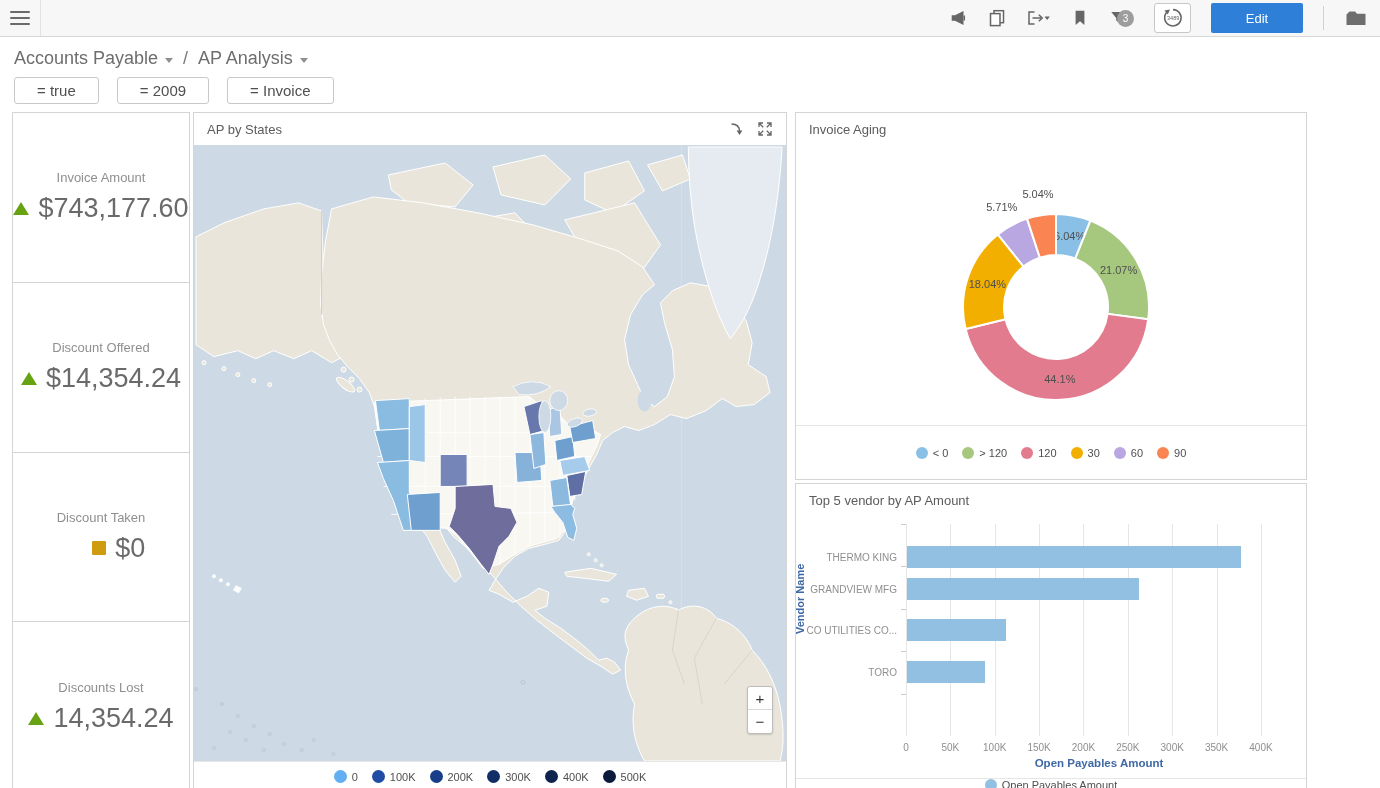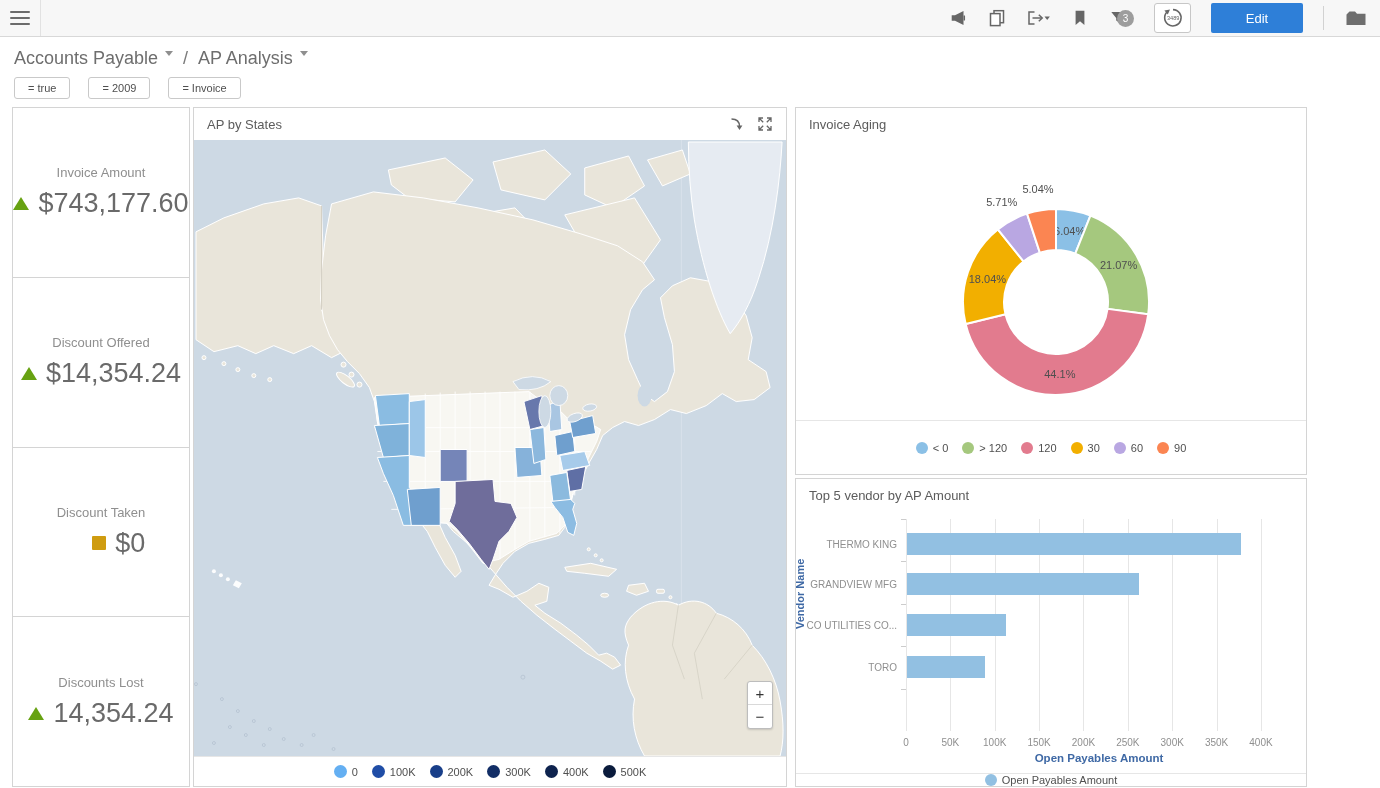--- a/index.html
+++ b/index.html
@@ -17,27 +17,27 @@
   .tb-icon { display:flex; align-items:center; cursor:pointer; }
   .badge { width:17px; height:17px; border-radius:50%; background:#9d9d9d; color:#fff;
     font-size:10px; display:flex; align-items:center; justify-content:center; margin-left:-10px; }
   .refresh-box { width:37px; height:30px; background:#fff; border:1px solid #c7c7c7; border-radius:3px;
     display:flex; align-items:center; justify-content:center; cursor:pointer; }
   .edit-btn { width:92px; height:30px; background:#2e7fd8; color:#fff; border:none; border-radius:2px;
     font-size:13px; cursor:pointer; font-family:inherit; }
   .tb-divider { width:1px; height:24px; background:#d2d2d2; }
   
   .crumb-row { display:flex; align-items:center; padding:11px 0 2px 14px; font-size:18px; color:#6e6e6e; }
-  .crumb { display:flex; cursor:pointer; }
+  .crumb { display:flex; align-items:center; cursor:pointer; }
   .caret { width:0; height:0; border-left:4px solid transparent; border-right:4px solid transparent;
     border-top:5px solid #8f8f8f; margin:3px 0 0 7px; }
   .crumb-sep { margin:0 10px; color:#7a7a7a; }
   .chips-row { display:flex; gap:18px; padding:6px 0 8px 14px; }
-  .chip { border:1px solid #c9c9c9; border-radius:3px; background:#fff; padding:4px 13px;
-    font-size:11px; color:#4f4f4f; cursor:pointer; }
+  .chip { border:1px solid #c9c9c9; border-radius:3px; background:#fff; padding:4px 22px;
+    font-size:15px; color:#4f4f4f; cursor:pointer; }
   
   .canvas { display:flex; margin-left:12px; height:680px; }
   .card { background:#fff; border:1px solid #d4d4d4; }
   .kpi-col { width:178px; display:flex; flex-direction:column; }
   .kpi-card { flex:1; display:flex; align-items:center; justify-content:center; }
   .kpi-card + .kpi-card { margin-top:-1px; }
   .kpi-label { font-size:13px; color:#8f8f8f; text-align:center; margin-bottom:8px; }
   .kpi-value-row { display:flex; align-items:center; justify-content:flex-end; gap:9px; }
   .kpi-value { font-size:27px; color:#6a6a6a; }
   .tri-up { width:0; height:0; border-left:8px solid transparent; border-right:8px solid transparent;
@@ -458,21 +458,21 @@
           <div class="axis-line"></div>
         <div class="gridline" style="left: 0%;"></div>
             <div class="gridline" style="left: 11.4943%;"></div>
             <div class="gridline" style="left: 22.9885%;"></div>
             <div class="gridline" style="left: 34.4828%;"></div>
             <div class="gridline" style="left: 45.977%;"></div>
             <div class="gridline" style="left: 57.4713%;"></div>
             <div class="gridline" style="left: 68.9655%;"></div>
             <div class="gridline" style="left: 80.4598%;"></div>
             <div class="gridline" style="left: 91.954%;"></div>
-            <div class="bar-row" style="top: 4px;">
+            <div class="bar-row" style="top: 12px;">
               <span class="bar-cat">THERMO KING</span>
               <div class="bar-el" style="width: 86.4368%; background: rgb(146, 192, 226);"></div>
             </div>
             <div class="row-tick" style="top: 0px;"></div>
             <div class="bar-row" style="top: 44px;">
               <span class="bar-cat">GRANDVIEW MFG</span>
               <div class="bar-el" style="width: 60%; background: rgb(146, 192, 226);"></div>
             </div>
             <div class="row-tick" style="top: 42.4px;"></div>
             <div class="bar-row" style="top: 84.8px;">

